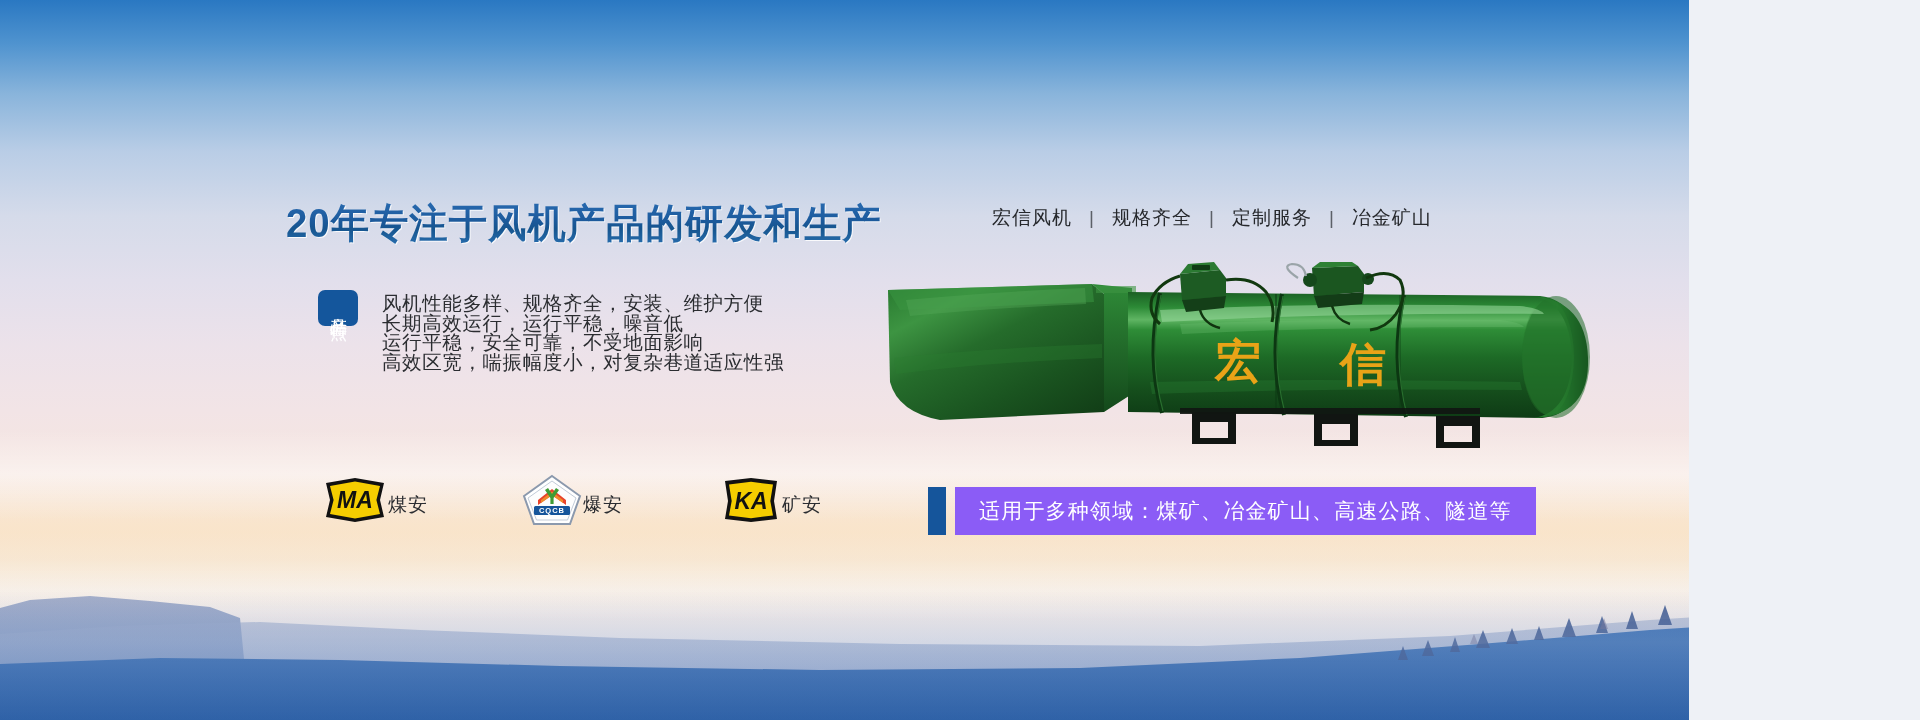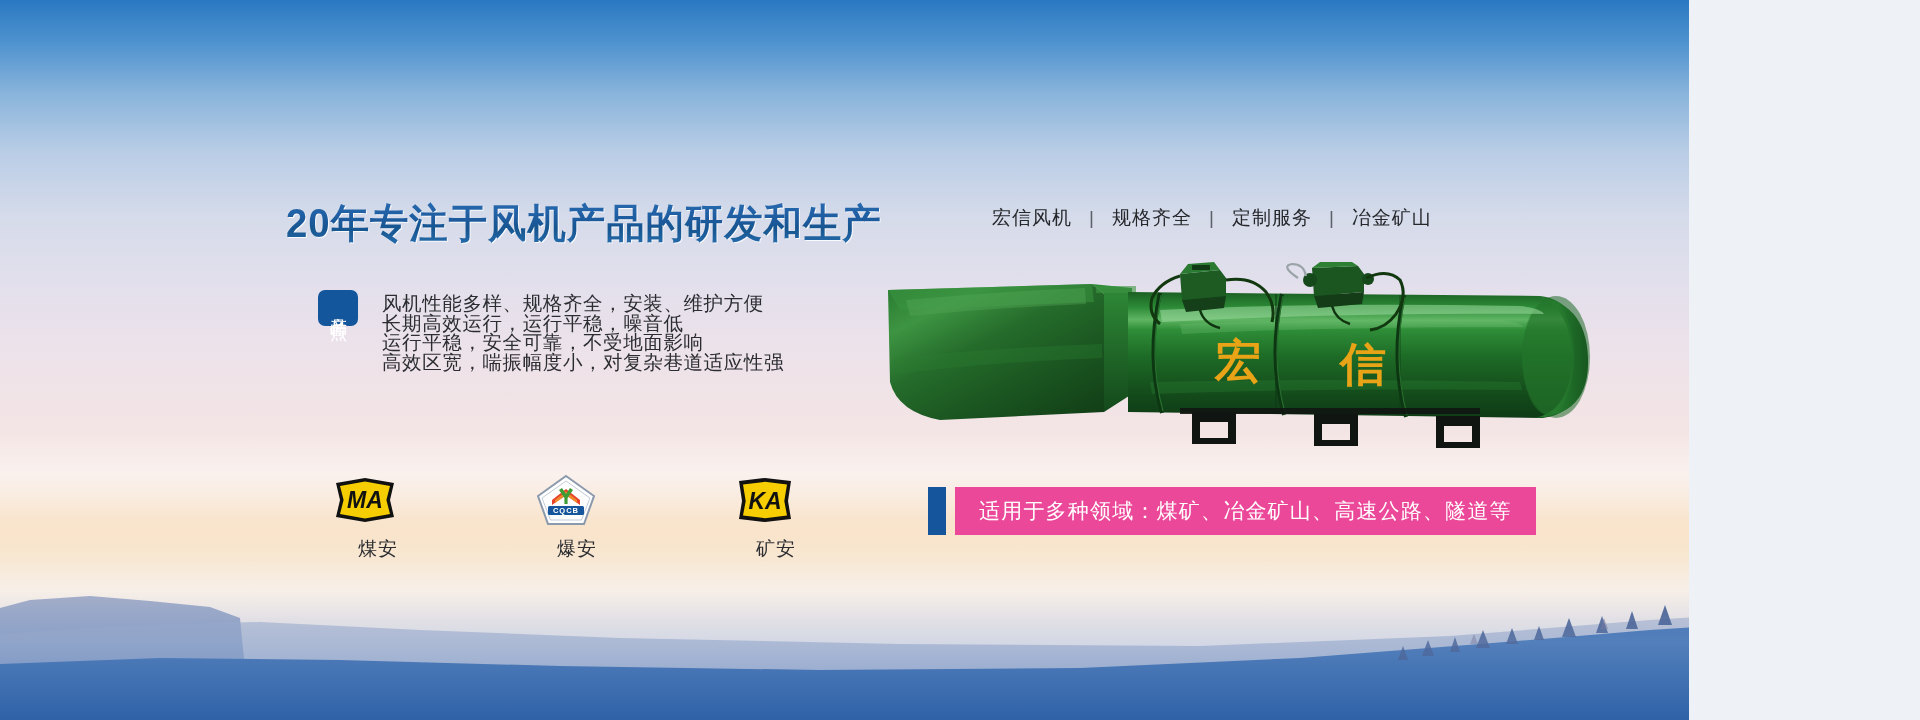--- a/index.html
+++ b/index.html
@@ -109,36 +109,36 @@
   .feat-list .line {
     font-size:19.5px; color:#2b2d31; letter-spacing:.6px;
     line-height:1; white-space:nowrap;
   }
 
   
   .certs {
     position:absolute; left:322px; top:474px;
     display:flex; gap:123px;
   }
-  .cert { width:76px; display:flex; flex-direction:column; align-items:flex-end; }
+  .cert { width:76px; display:flex; flex-direction:row; align-items:center; }
   .cert .mark { height:52px; display:flex; align-items:center; justify-content:center; }
   .cert .cname {
     margin-top:10px; font-size:19px; color:#2b2d31; letter-spacing:1px; white-space:nowrap;
   }
 
   
   .fan { position:absolute; left:880px; top:262px; width:760px; height:200px; }
   .fan svg { display:block; }
 
   
   .banner-wrap { position:absolute; left:928px; top:487px; display:flex; align-items:stretch; height:48px; }
   .banner-tick { width:18px; background:#15559b; }
   .banner-gap  { width:9px; }
   .banner {
-    background:#ec4899;
+    background:#8b5cf6;
     color:#ffffff;
     display:flex; align-items:center;
     padding:0 24px;
     font-size:21px; letter-spacing:1.2px; white-space:nowrap;
   }
 </style>
 </head>
 <body>
 
 <div id="stage">

